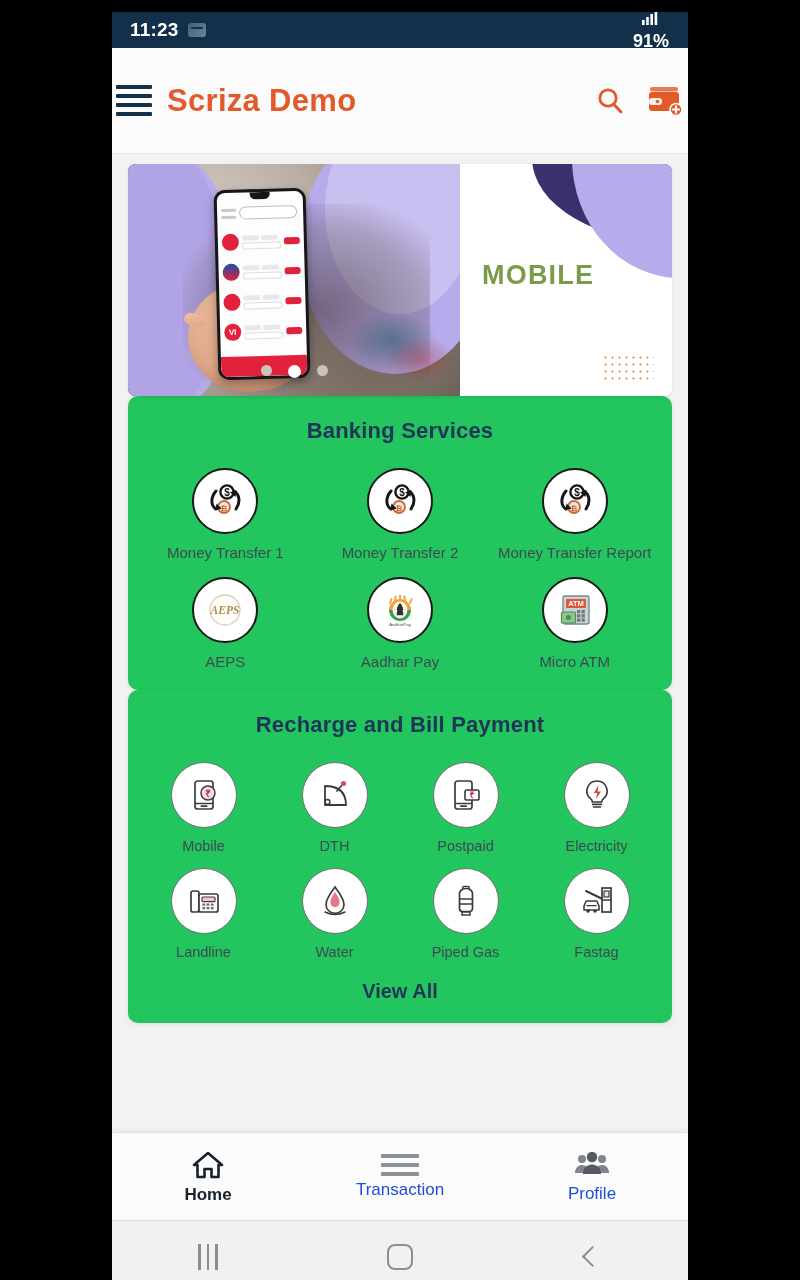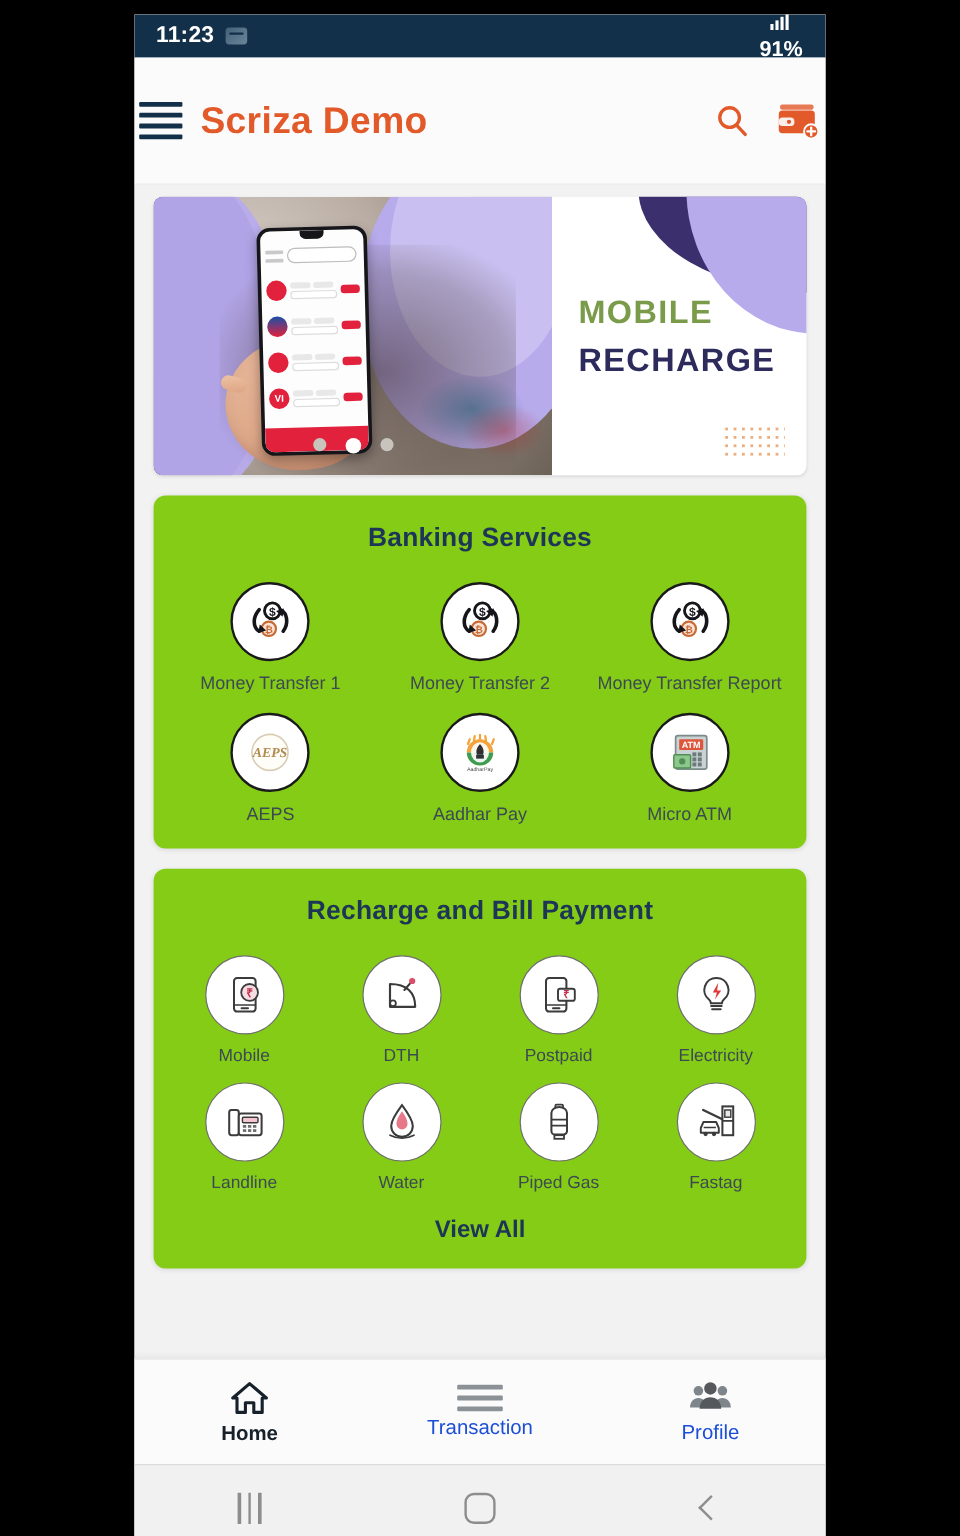--- a/index.html
+++ b/index.html
@@ -186,23 +186,23 @@
   .bt-dots{
     position:absolute; right:18px; bottom:12px;
     width:52px; height:30px;
     background-image:radial-gradient(#e8a06a 1.1px, transparent 1.2px);
     background-size:7px 7px;
     opacity:.85;
   }
 
   
   .card{
-    background:#84cc16; border-radius:10px;
+    background:#22c55e; border-radius:10px;
     box-shadow:0 1px 4px rgba(0,0,0,.10);
-    margin-top:17px; padding:22px 10px 20px 10px;
+    padding:22px 10px 20px 10px;
   }
   .card-title{
     text-align:center; font-size:22px; font-weight:700;
     color:#1d3557; margin-bottom:24px; letter-spacing:.2px;
   }
   .grid3{ display:grid; grid-template-columns:repeat(3,1fr); row-gap:16px; }
   .grid4{ display:grid; grid-template-columns:repeat(4,1fr); row-gap:14px; }
   .tile{ display:flex; flex-direction:column; align-items:center; cursor:pointer; }
   .circle{
     width:66px; height:66px; border-radius:50%;
@@ -396,21 +396,20 @@
           <span class="dot"></span>
           <span class="dot active"></span>
           <span class="dot"></span>
         </div>
       </div>
 
       <div class="banner-text">
         <div class="bt-blob"></div>
         <div class="bt-blob2"></div>
         <div class="bt-line1">MOBILE</div>
-        <div class="bt-line2">RECHARGE</div>
         <div class="bt-dots"></div>
       </div>
     </div>
 
     <div class="card">
       <div class="card-title">Banking Services</div>
       <div class="grid3">
 
         <div class="tile">
           <div class="circle">

